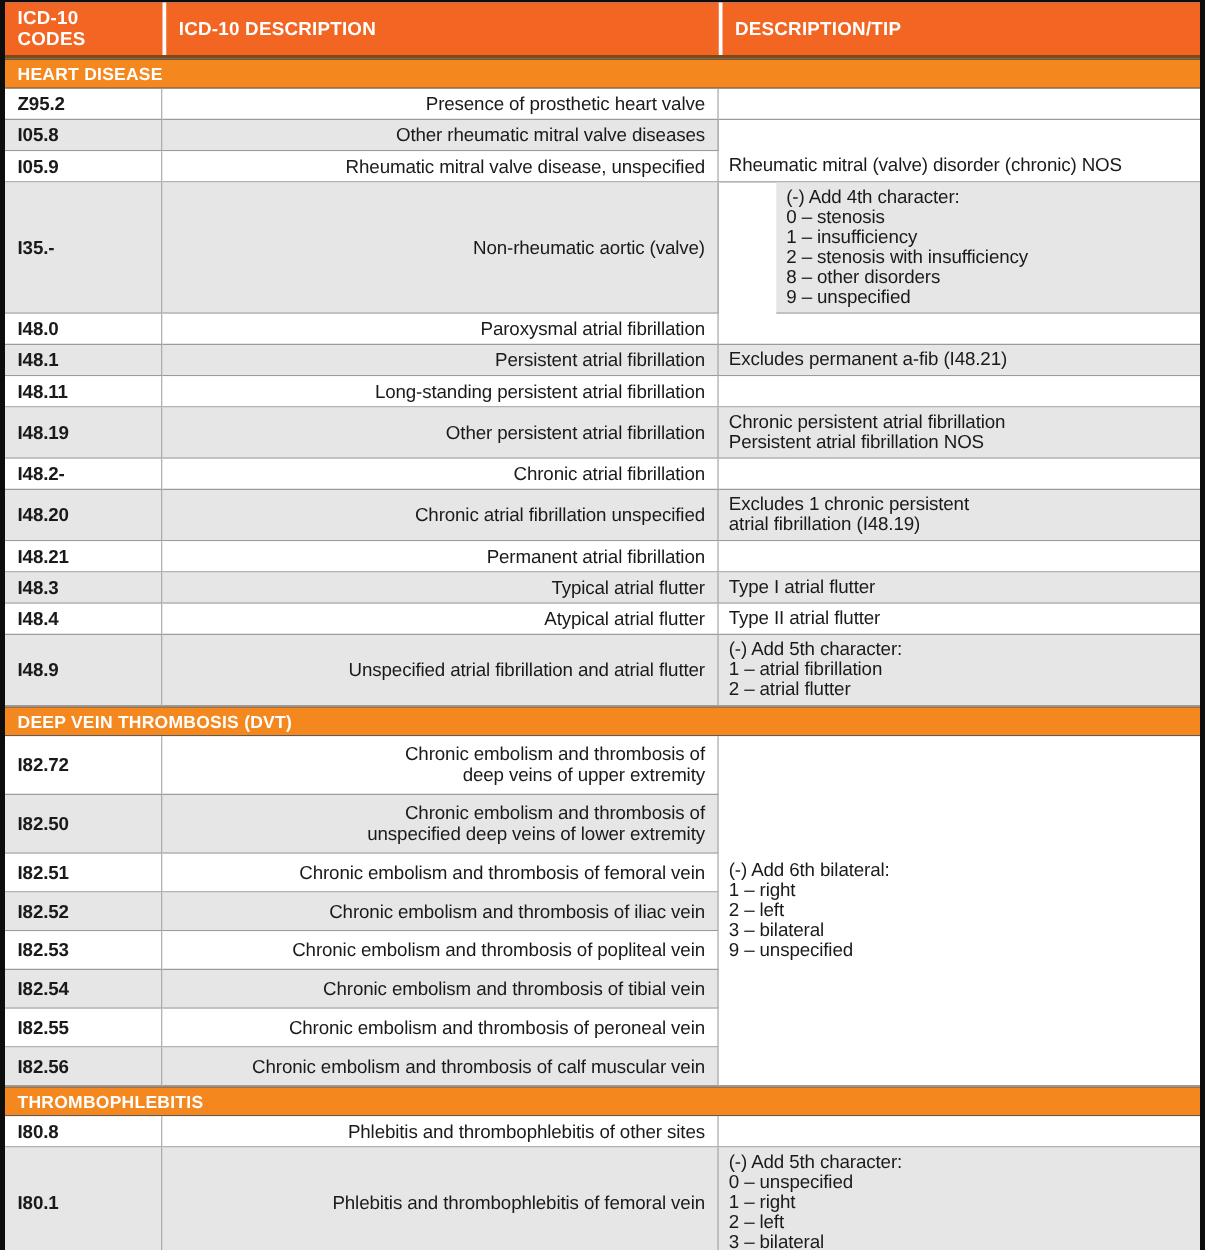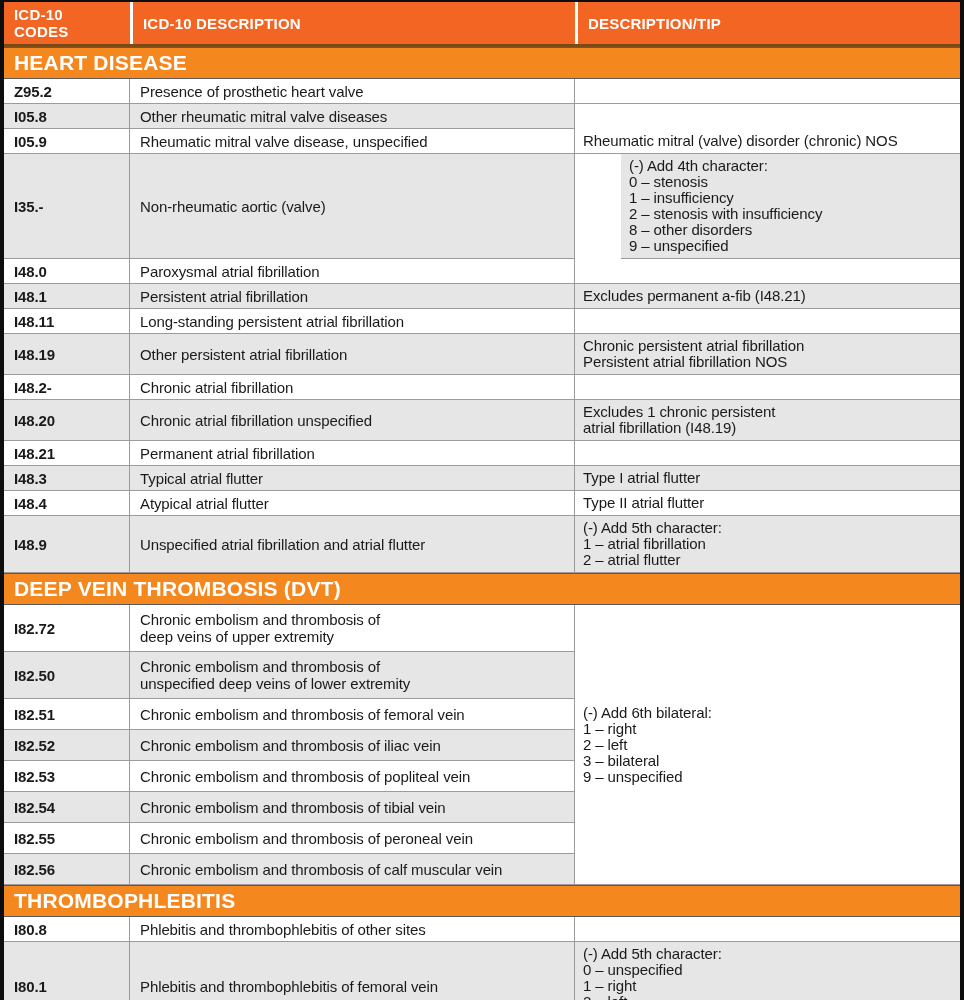--- a/index.html
+++ b/index.html
@@ -42,21 +42,21 @@
     padding:4px 10px 4px 10px;
     display:flex;
     align-items:center;
     min-height:25px;
   }
   .hcell + .hcell{border-left:3px solid #fff;}
   .section-title{
     background:var(--section-bg);
     color:#fff;
     font-weight:bold;
-    font-size:21px;
+    font-size:14px;
     letter-spacing:.2px;
     padding:3px 10px;
     min-height:24px;
     display:flex;
     align-items:center;
     border-top:1px solid #5a5a5a;
     border-bottom:1px solid #5a5a5a;
   }
   .section-grid{
     display:grid;
@@ -68,21 +68,21 @@
     line-height:17px;
     letter-spacing:-.1px;
     min-height:25px;
     display:flex;
     flex-direction:column;
     justify-content:center;
     border-bottom:1px solid var(--line);
     background:var(--row-white);
   }
   .cell.code{font-weight:bold;border-right:1px solid var(--line);}
-  .cell.desc{border-right:1px solid var(--line);}
+  .cell.desc{border-right:1px solid var(--line);text-align:right;}
   .cell.tip{padding:4px 8px;line-height:16px;}
   .cell.gray{background:var(--row-gray);}
   .section-dvt .cell{min-height:31px;padding-top:6px;padding-bottom:6px;}
   .section-dvt .cell.merged-tip{
     background:var(--row-white);
     border-bottom:1px solid var(--line);
     justify-content:center;
   }
   .section-grid .cell:last-of-type{border-bottom-width:1px;}
 </style>

